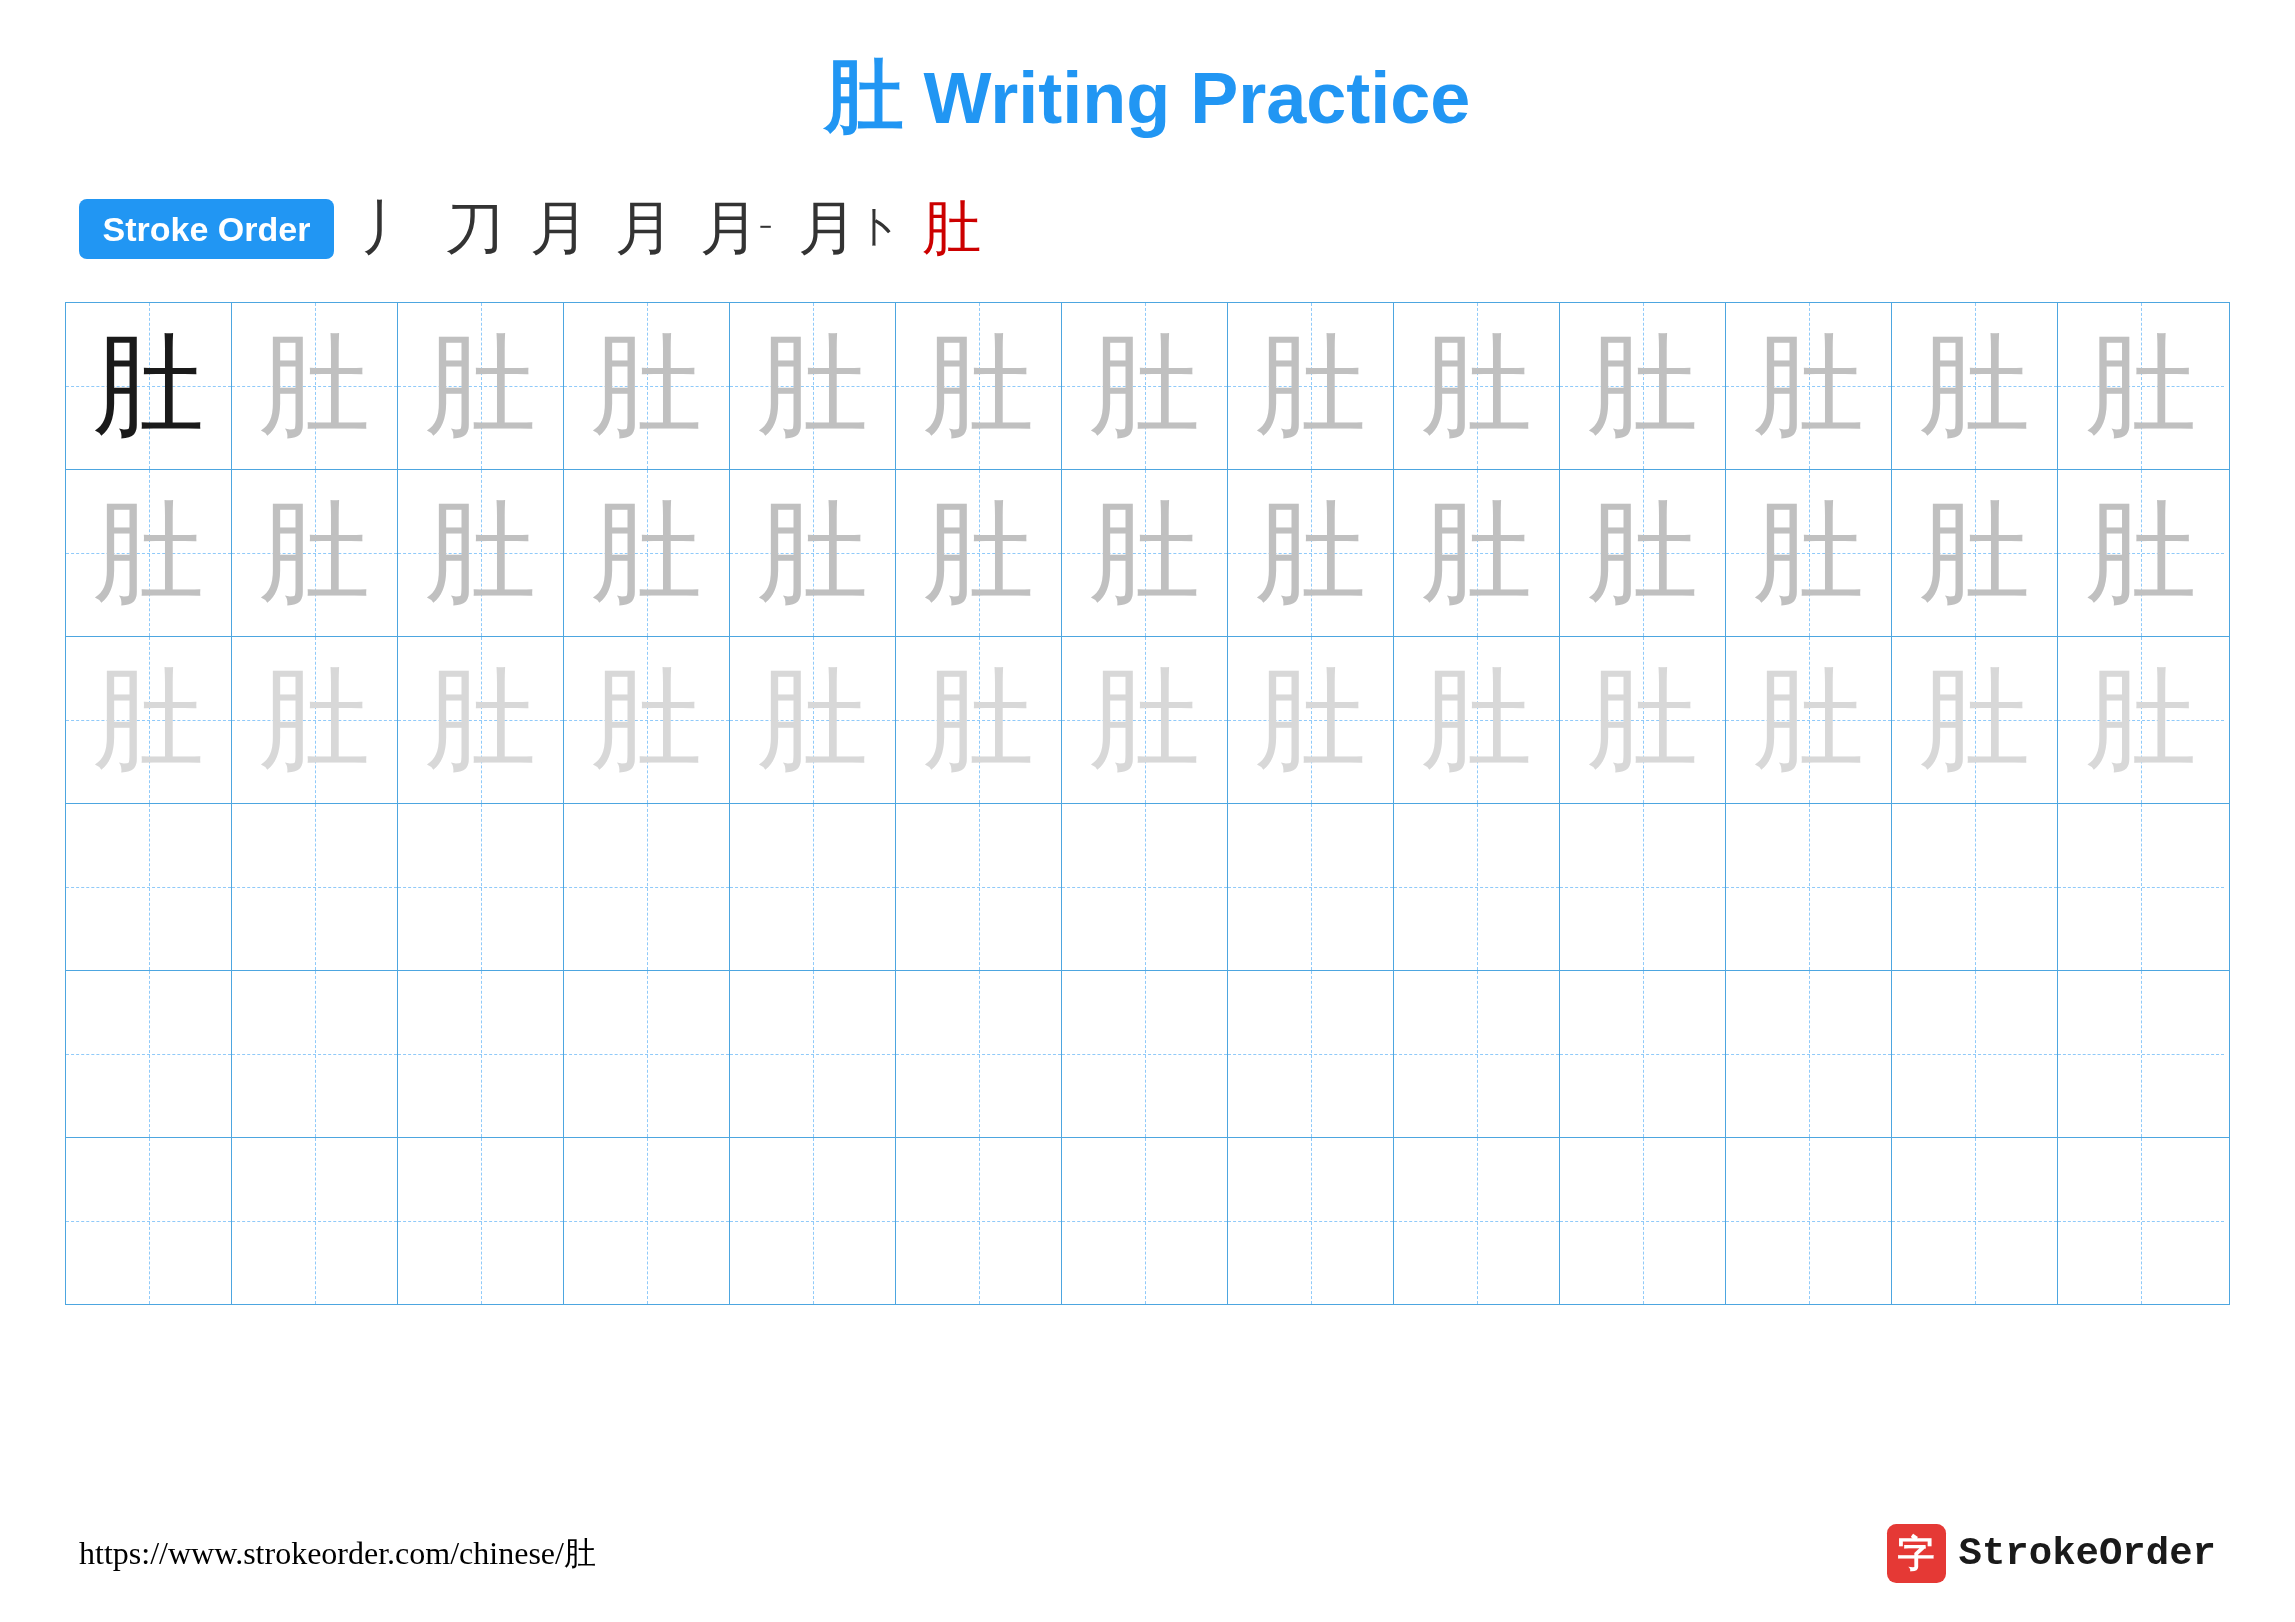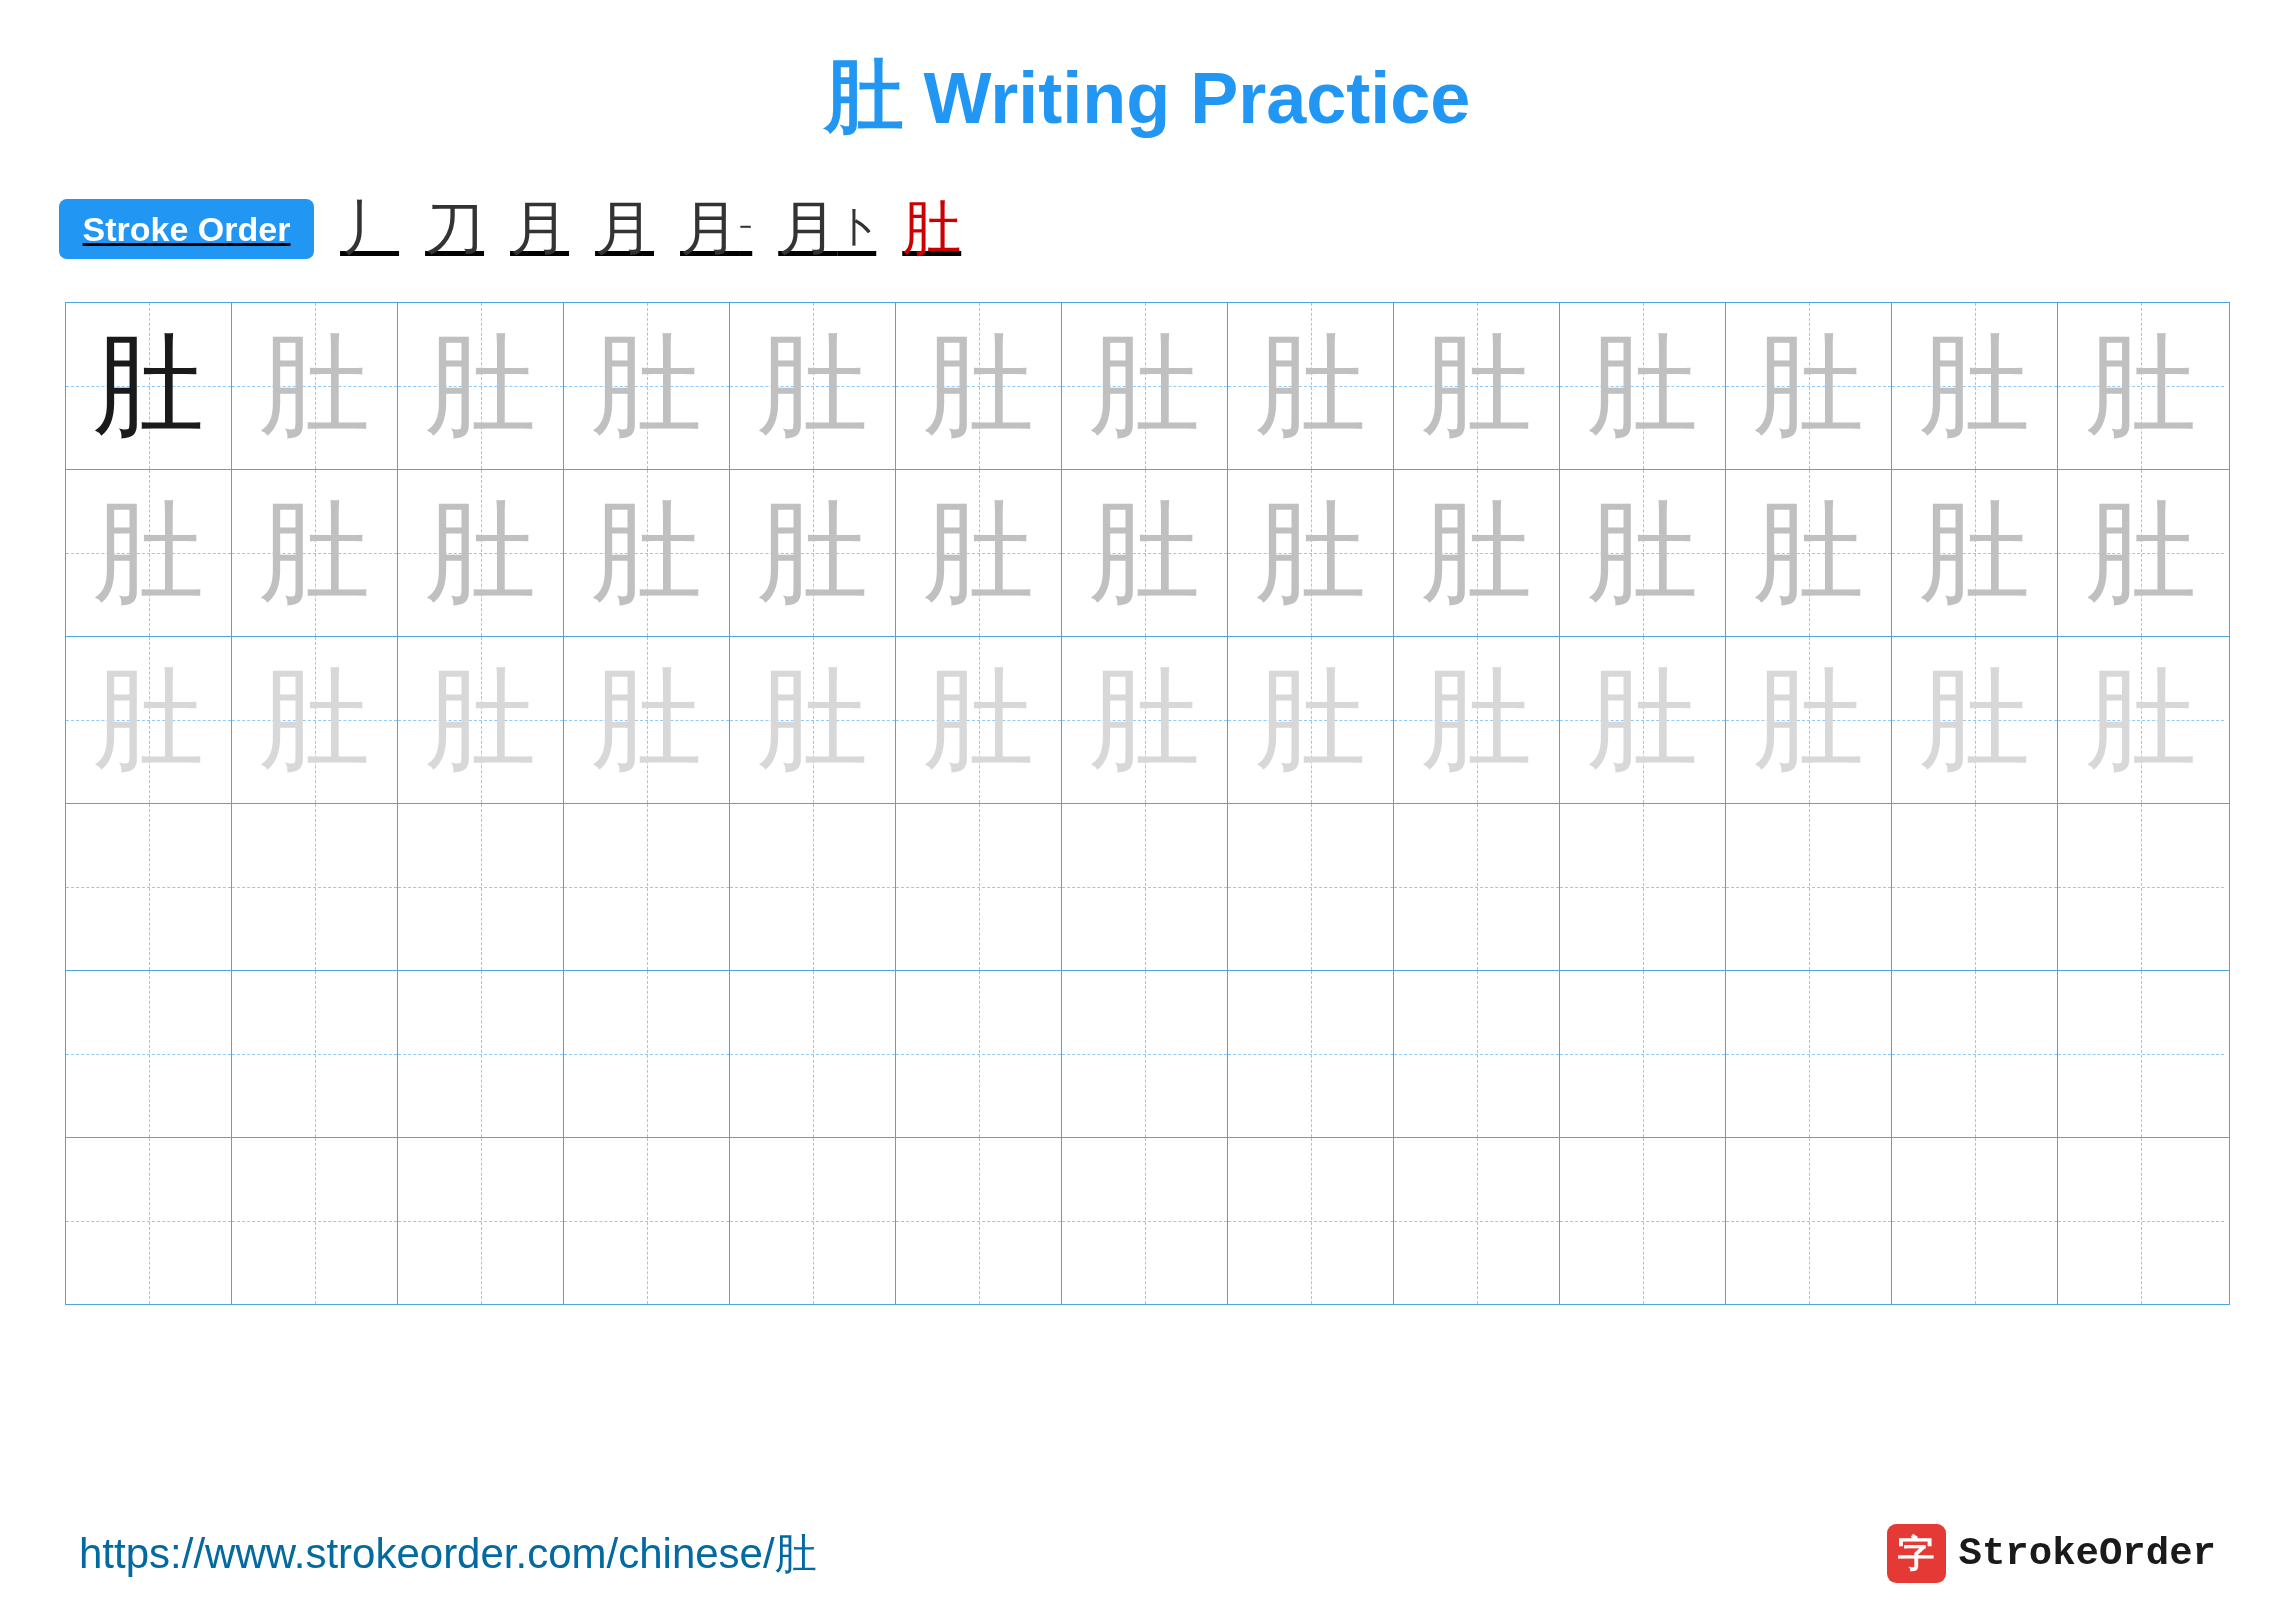--- a/index.html
+++ b/index.html
@@ -28,24 +28,23 @@
     #page-title span.text {
       color: #2196F3;
       font-size: 72px;
       font-weight: bold;
       font-family: Arial, sans-serif;
     }
 
     #stroke-order-section {
       display: flex;
       align-items: center;
-      padding-left: 59px;
+      padding-left: 79px;
       margin-bottom: 33px;
       gap: 26px;
-      text-decoration: underline;
     }
 
     #stroke-order-badge {
       background: #2196F3;
       color: white;
       font-family: Arial, sans-serif;
       font-size: 34px;
       font-weight: bold;
       padding: 10.5px 23.6px;
       border-radius: 7.9px;
@@ -139,23 +138,23 @@
       bottom: 39px;
       left: 0;
       right: 0;
       display: flex;
       justify-content: space-between;
       align-items: center;
       padding: 0 79px;
     }
 
     #footer-url {
-      color: #0369a1;
-      font-family: Liberation Sans, sans-serif;
-      font-size: 42px;
+      color: #000000;
+      font-family: Liberation Serif, serif;
+      font-size: 32px;
     }
 
     #footer-logo {
       display: flex;
       align-items: center;
       gap: 13px;
     }
 
     #footer-logo-icon {
       width: 59px;

